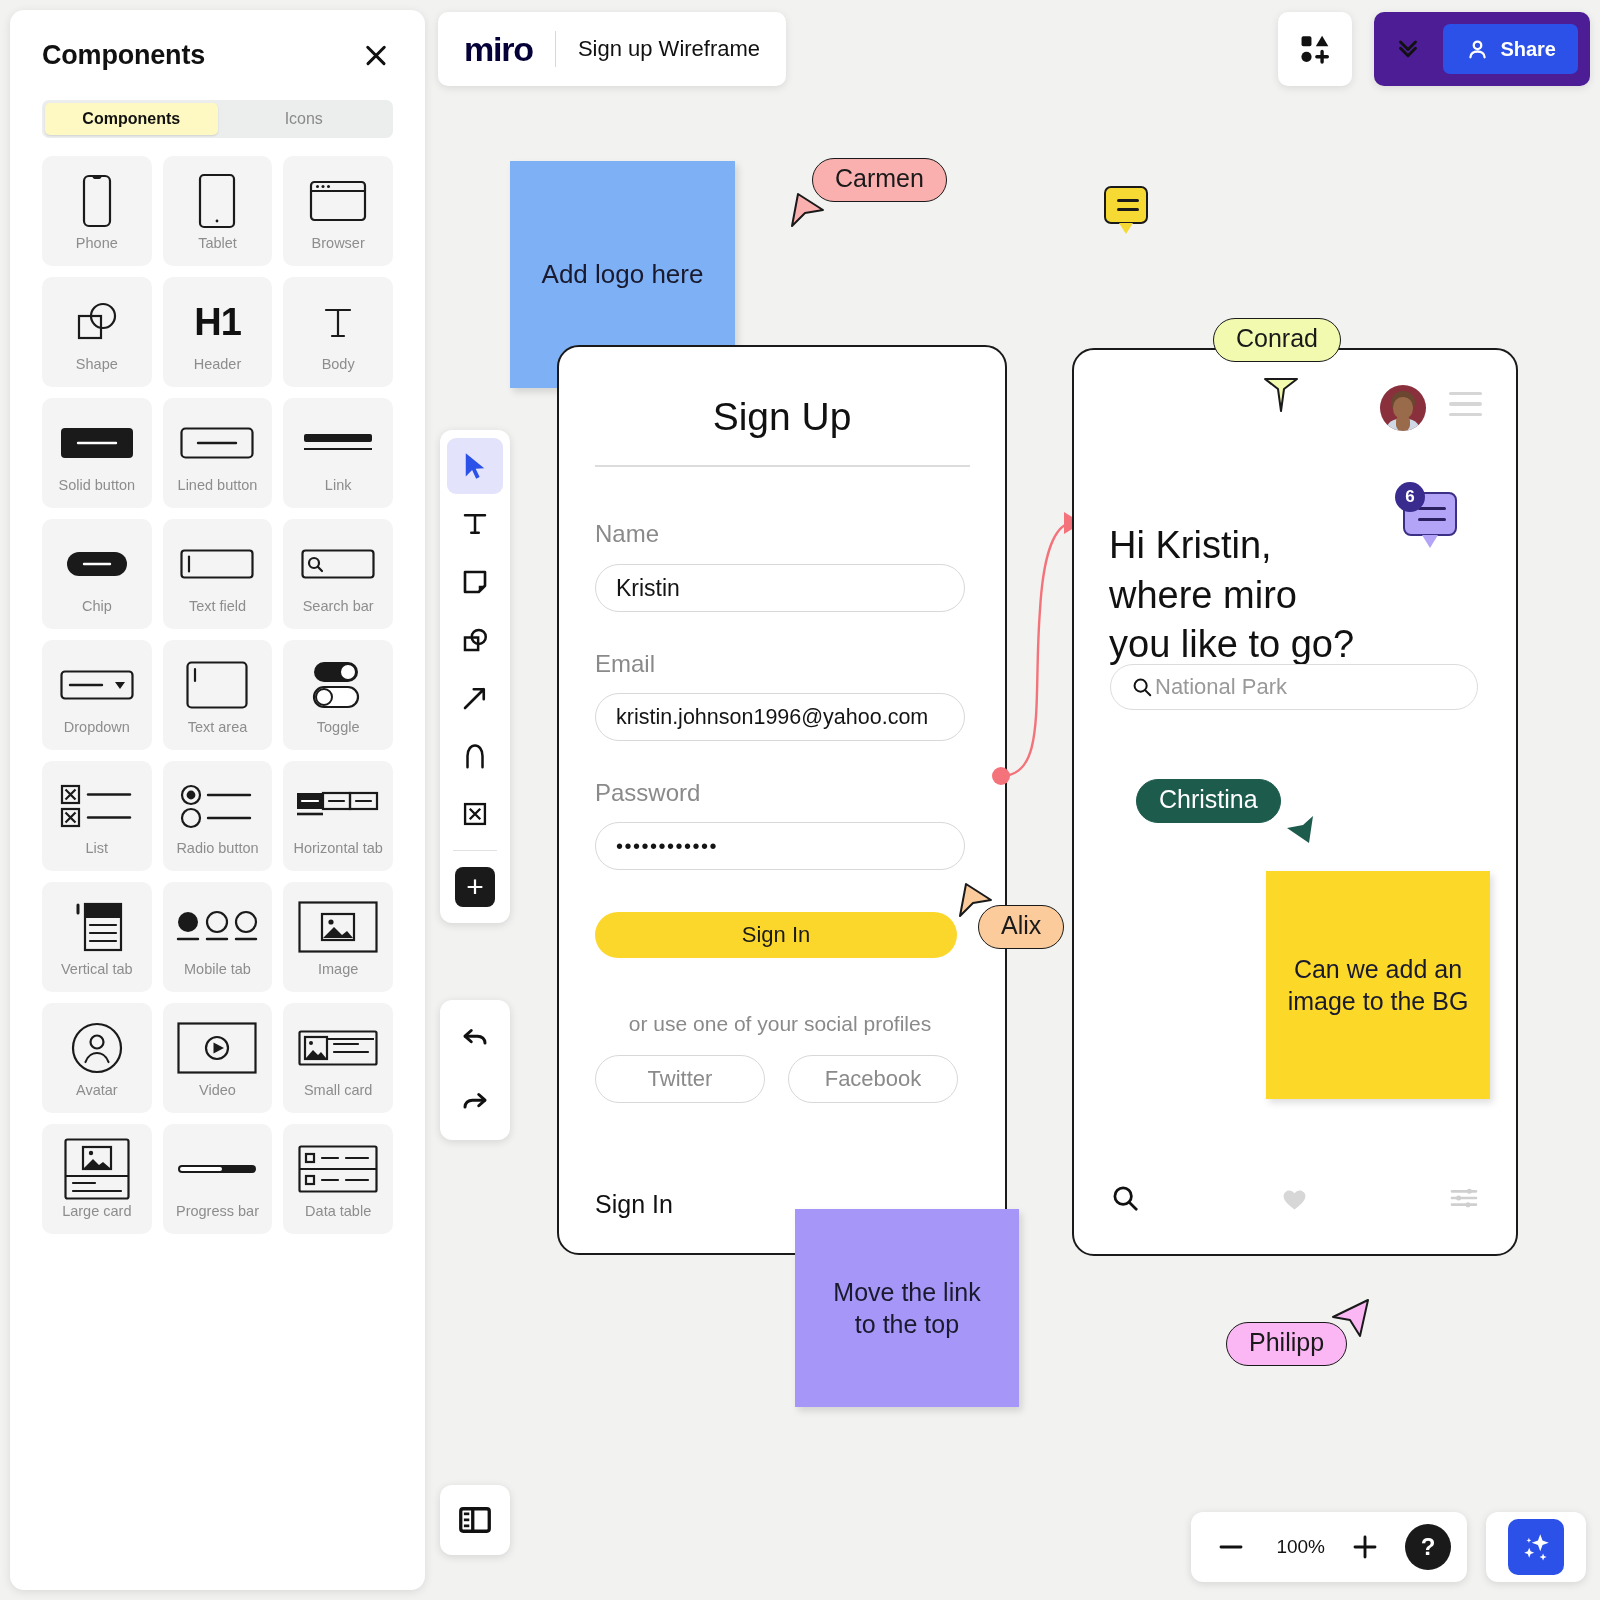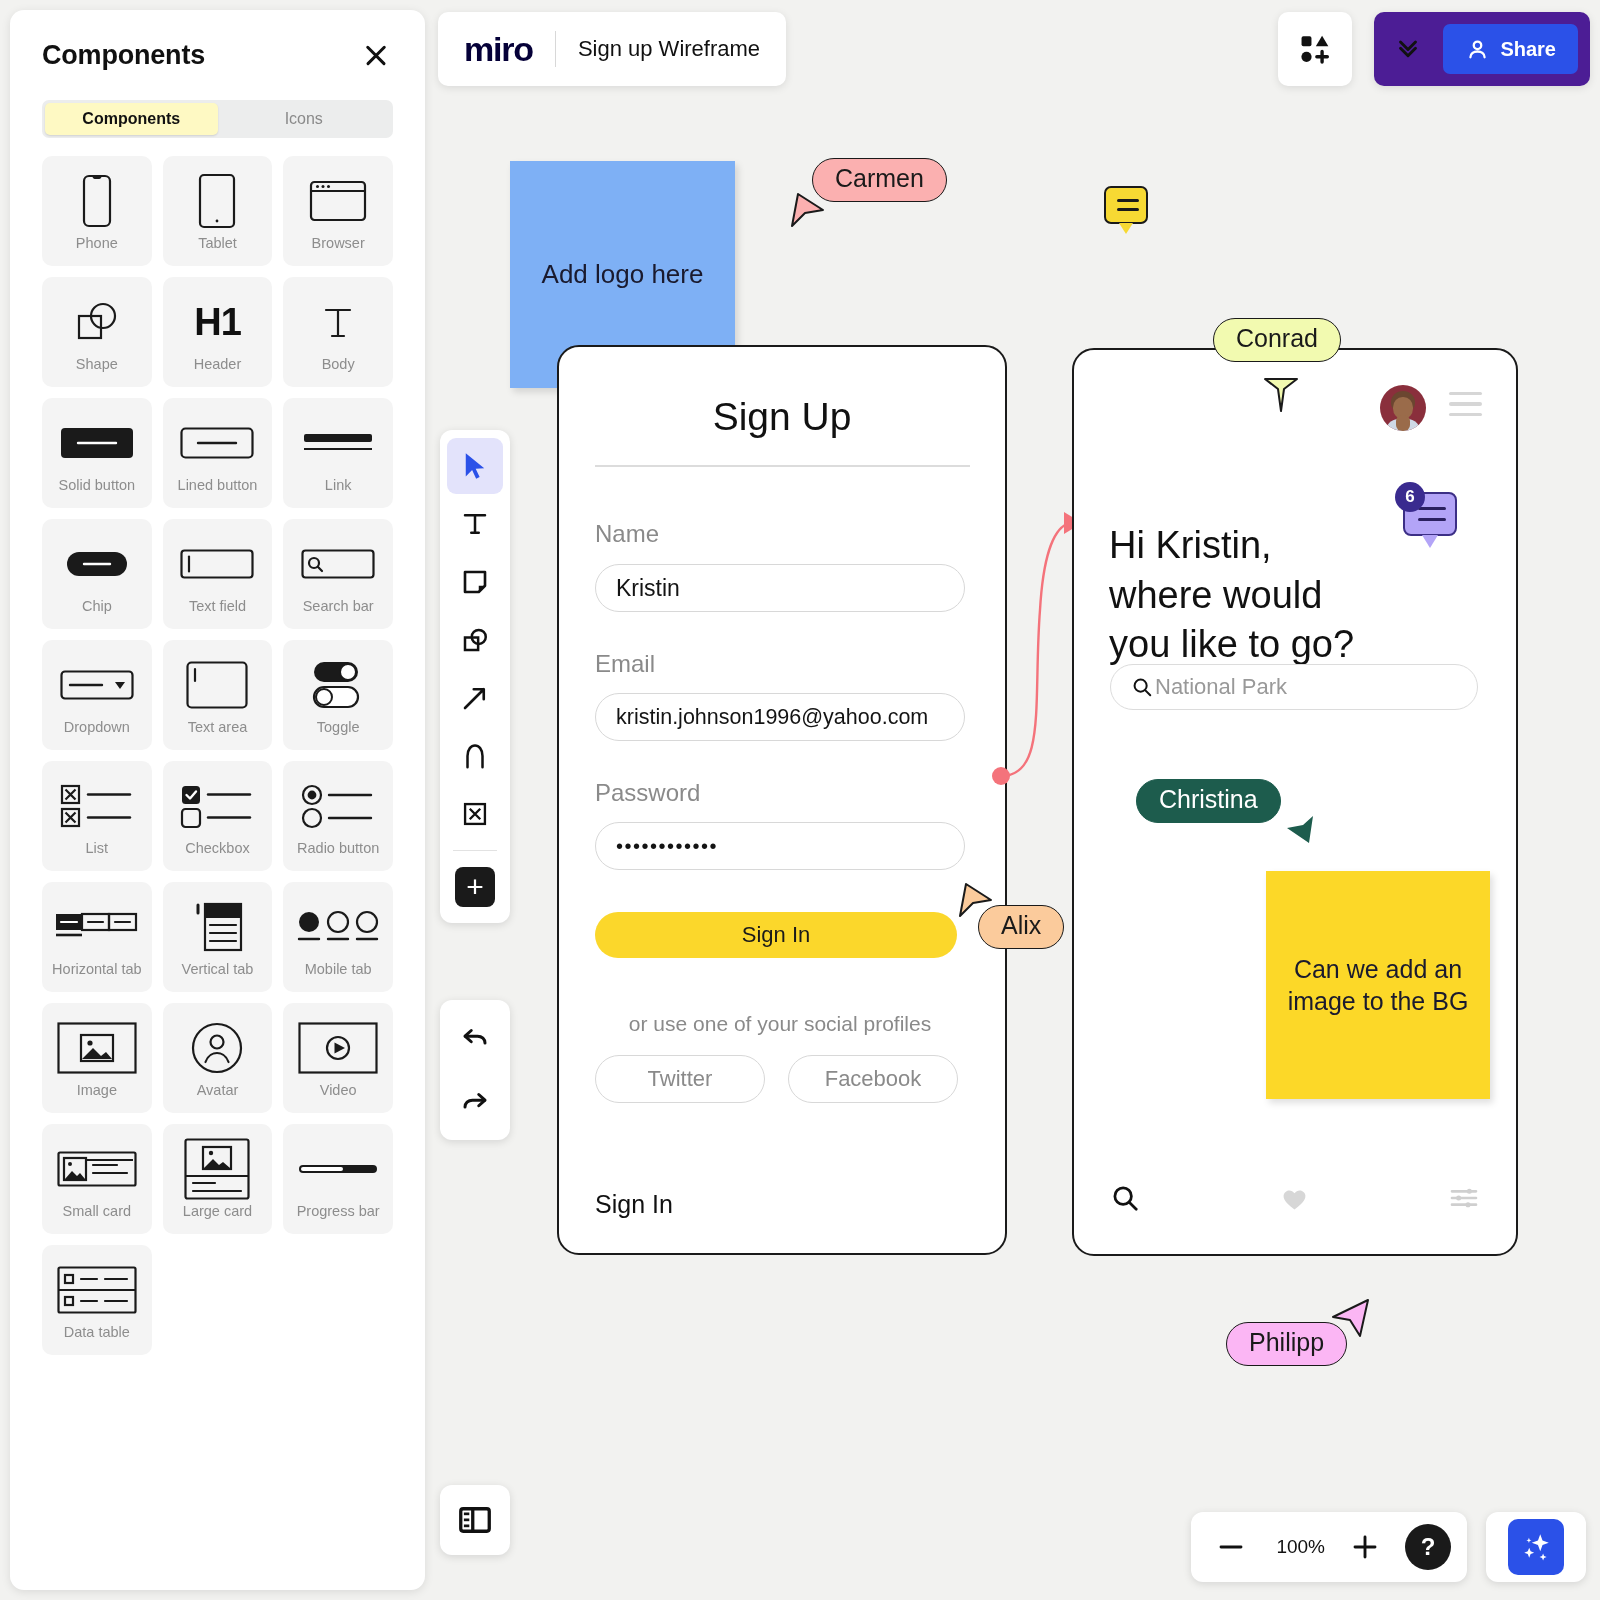--- a/index.html
+++ b/index.html
@@ -340,32 +340,20 @@
               <rect x="2" y="26" width="17" height="17" fill="none" stroke="#1a1a1a" stroke-width="2.2"></rect>
               <path d="M5.5 29.5 L15.5 39.5 M15.5 29.5 L5.5 39.5" stroke="#1a1a1a" stroke-width="2.2"></path>
               <path d="M28 34.5 h42" stroke="#1a1a1a" stroke-width="2.4" stroke-linecap="round"></path>
             </svg>
           </div>
           <div class="nm">List</div>
         </div>
         <div class="cell">
           <div class="gfx">
             <svg width="74" height="46" viewBox="0 0 74 46">
-              <rect x="2" y="3" width="18" height="18" rx="3.5" fill="#1a1a1a"></rect>
-              <path d="M6.5 12 L10 15.5 L16 8.5" stroke="#fff" stroke-width="2.4" fill="none" stroke-linecap="round" stroke-linejoin="round"></path>
-              <path d="M28 11.5 h42" stroke="#1a1a1a" stroke-width="2.4" stroke-linecap="round"></path>
-              <rect x="2" y="26" width="18" height="18" rx="3.5" fill="none" stroke="#1a1a1a" stroke-width="2.2"></rect>
-              <path d="M28 34.5 h42" stroke="#1a1a1a" stroke-width="2.4" stroke-linecap="round"></path>
-            </svg>
-          </div>
-          <div class="nm">Checkbox</div>
-        </div>
-        <div class="cell">
-          <div class="gfx">
-            <svg width="74" height="46" viewBox="0 0 74 46">
               <circle cx="11" cy="12" r="9" fill="none" stroke="#1a1a1a" stroke-width="2.2"></circle>
               <circle cx="11" cy="12" r="4.4" fill="#1a1a1a"></circle>
               <path d="M28 12 h42" stroke="#1a1a1a" stroke-width="2.4" stroke-linecap="round"></path>
               <circle cx="11" cy="35" r="9" fill="none" stroke="#1a1a1a" stroke-width="2.2"></circle>
               <path d="M28 35 h42" stroke="#1a1a1a" stroke-width="2.4" stroke-linecap="round"></path>
             </svg>
           </div>
           <div class="nm">Radio button</div>
         </div>
         <div class="cell">
@@ -621,21 +609,21 @@
 
   <div style="position:absolute; left:1449px; top:392px;">
     <div style="width:33px; height:3.4px; background:#d6d6d6; border-radius:2px; margin-bottom:7px;"></div>
     <div style="width:33px; height:3.4px; background:#d6d6d6; border-radius:2px; margin-bottom:7px;"></div>
     <div style="width:33px; height:3.4px; background:#d6d6d6; border-radius:2px;"></div>
   </div>
 
   <div style="position:absolute; left:1109px; top:472px; width:290px; font-size:38px; color:#111;
               line-height:1.3; white-space:pre-line;">
     <span>Hi Kristin,
-where would
+where miro
 you like to go?</span>
   </div>
 
   <div style="position:absolute; left:1403px; top:492px; width:54px; height:44px; background:#b3a4f7;
               border:2px solid #3c2f86; border-radius:8px;">
     <div style="position:absolute; left:13px; top:13px; width:28px; height:3px; background:#2b2060; border-radius:2px;"></div>
     <div style="position:absolute; left:13px; top:24px; width:28px; height:3px; background:#2b2060; border-radius:2px;"></div>
     <div style="position:absolute; left:17px; top:41px; width:0; height:0;
                 border-left:8px solid transparent; border-right:8px solid transparent; border-top:13px solid #b3a4f7;"></div>
     <div style="position:absolute; left:-10px; top:-12px; width:30px; height:30px; border-radius:50%;
@@ -677,20 +665,25 @@
       <path d="M12 20.5 C 4 15 2 10.5 4.6 7.4 C 6.8 4.8 10.3 5.5 12 8 C 13.7 5.5 17.2 4.8 19.4 7.4 C 22 10.5 20 15 12 20.5 Z" fill="#d7d7d7"></path>
     </svg>
     <svg width="32" height="32" viewBox="0 0 24 24" fill="none" stroke="#cfcfcf" stroke-width="2" stroke-linecap="round">
       <path d="M3 7 h18 M3 12 h18 M3 17 h18"></path>
       <circle cx="16" cy="7" r="1.9" fill="#cfcfcf" stroke="none"></circle>
       <circle cx="8" cy="12" r="1.9" fill="#cfcfcf" stroke="none"></circle>
       <circle cx="15" cy="17" r="1.9" fill="#cfcfcf" stroke="none"></circle>
     </svg>
   </div>
 
+  <div class="sticky" style="left:795px; top:1209px; width:224px; height:198px; background:#a596f8; font-size:25px;
+              white-space:pre-line;">
+    <span>Move the link
+to the top</span>
+  </div>
 
   <svg style="position:absolute; left:1330px; top:1296px;" width="44" height="46" viewBox="0 0 44 46">
     <path d="M38 4 L30 40 L20 24 L3 21 Z" fill="#fbb6f4" stroke="#1a1a1a" stroke-width="2" stroke-linejoin="round"></path>
   </svg>
   <div class="cursor-tag" style="left:1226px; top:1322px; background:#fbb6f4; color:#1a1a1a;">
     <span>Philipp</span>
   </div>
 
   <div class="toolbar">
     <div class="tool active">

